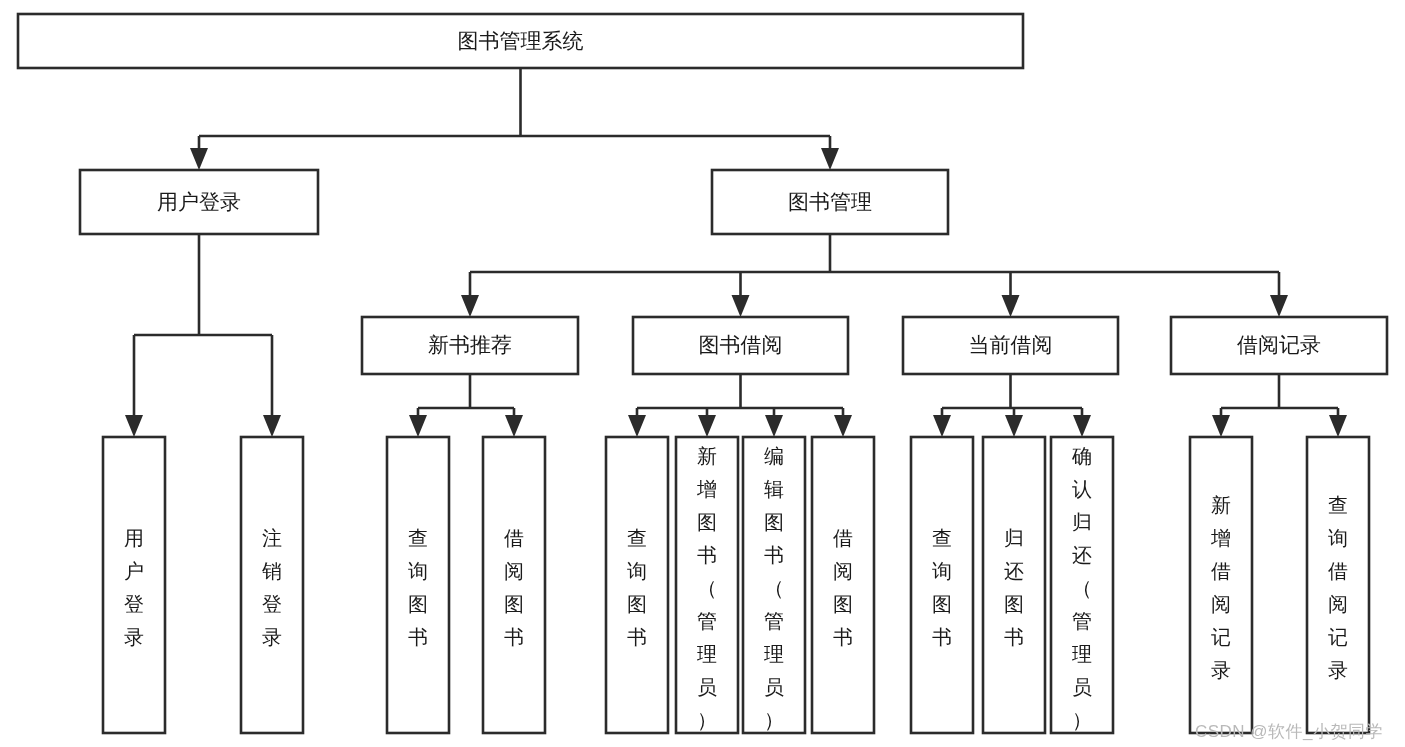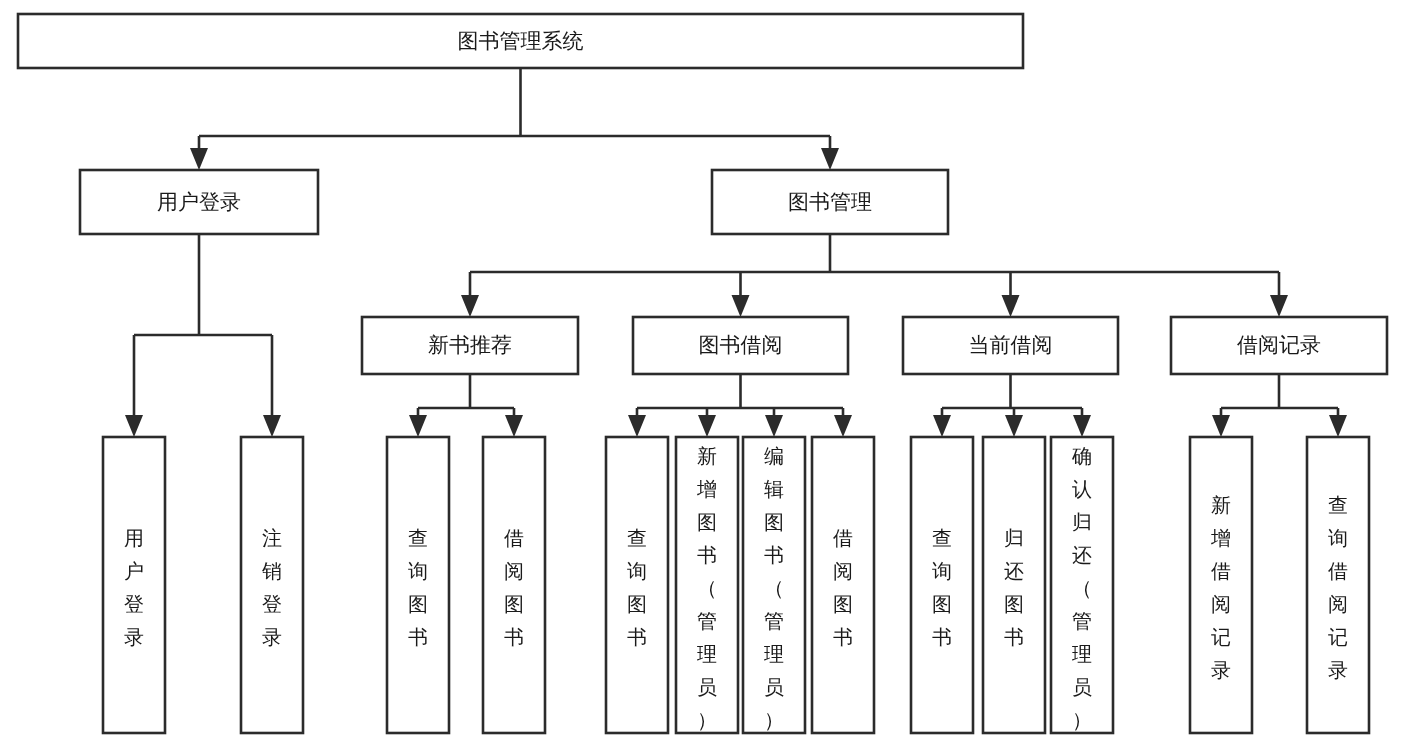--- a/index.html
+++ b/index.html
@@ -199,13 +199,14 @@
       <path d="M 1005 415 L 1023 415 L 1014 437 Z" class="arrow-head"></path>
       <line x1="1082" y1="408" x2="1082" y2="416" class="connector"></line>
       <path d="M 1073 415 L 1091 415 L 1082 437 Z" class="arrow-head"></path>
       <line x1="1279" y1="374" x2="1279" y2="408" class="connector"></line>
       <line x1="1221" y1="408" x2="1338" y2="408" class="connector"></line>
       <line x1="1221" y1="408" x2="1221" y2="416" class="connector"></line>
       <path d="M 1212 415 L 1230 415 L 1221 437 Z" class="arrow-head"></path>
       <line x1="1338" y1="408" x2="1338" y2="416" class="connector"></line>
       <path d="M 1329 415 L 1347 415 L 1338 437 Z" class="arrow-head"></path>
     </svg>
+  <div class="watermark-text">CSDN @软件_小贺同学</div>
 </div>
 
 </body></html>

